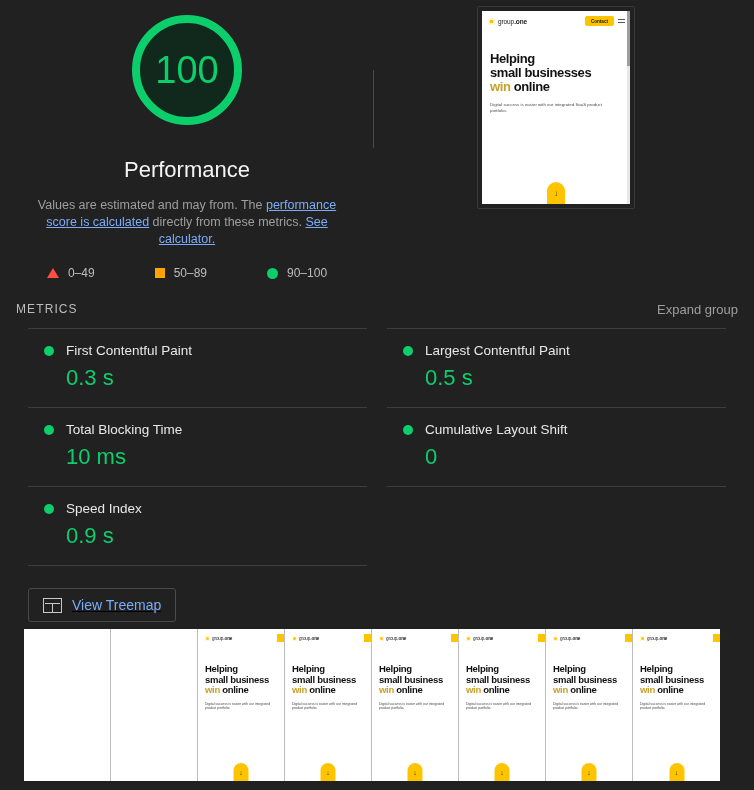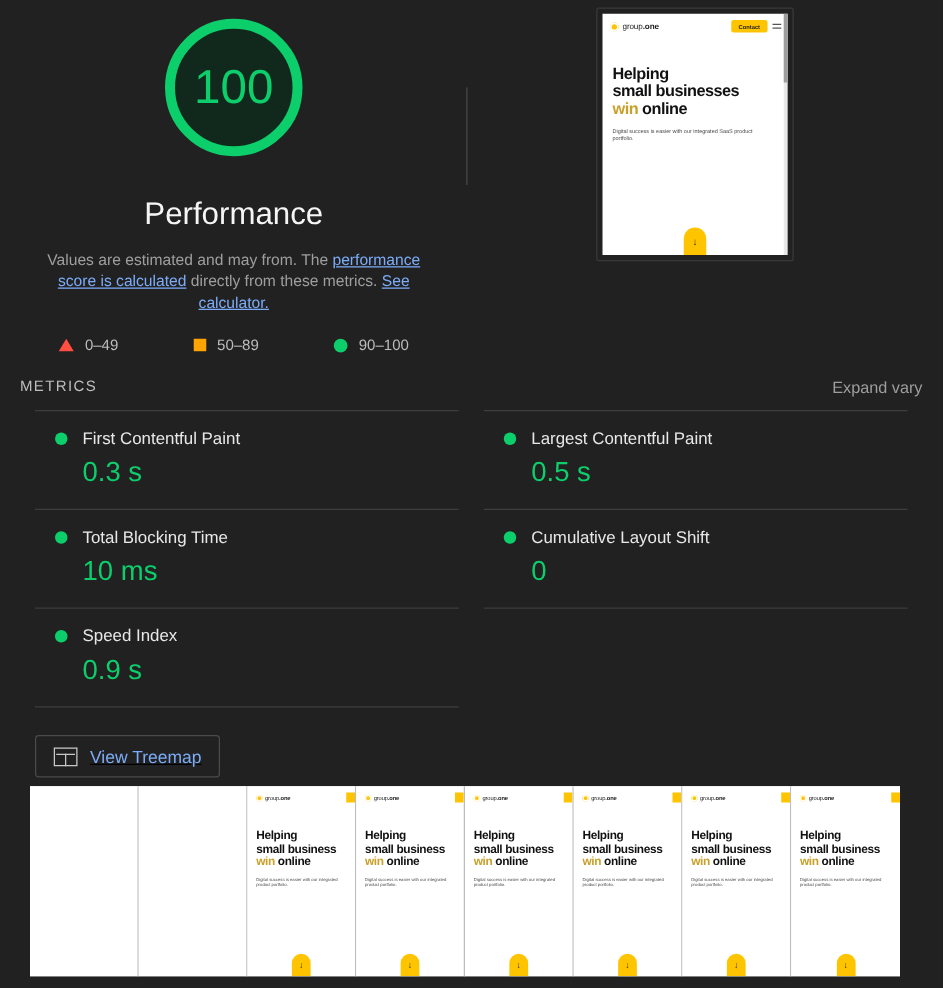--- a/index.html
+++ b/index.html
@@ -20,21 +20,21 @@
   }
   .gauge { position: relative; width: 124px; height: 124px; margin-top: 8px; }
   .gauge svg { display: block; width: 124px; height: 124px; transform: rotate(-90deg); }
   .gauge-num {
     position: absolute; inset: 0;
     display: flex; align-items: center; justify-content: center;
     font-size: 38px; color: #0cce6b; letter-spacing: 0px;
     font-family: "Liberation Sans", sans-serif;
   }
   .gauge-title {
-    margin-top: 25px; font-size: 25px; color: #f5f5f5; font-weight: 400;
+    margin-top: 25px; font-size: 22px; color: #f5f5f5; font-weight: 400;
   }
   .gauge-desc {
     margin-top: 14px; width: 330px; text-align: center;
     font-size: 12.5px; line-height: 17px; color: #9e9e9e;
   }
   .gauge-desc a { color: #7cacf8; text-decoration: underline; }
 
   .legend {
     margin-top: 18px; display: flex; gap: 60px; align-items: center;
     font-size: 12px; color: #bdbdbd;
@@ -246,21 +246,21 @@
         <div class="tp-scrollbar">
             <i></i>
           </div>
       </div>
     </div>
   </div>
 
   <div class="metrics">
     <div class="metrics-head">
       <span class="metrics-title">METRICS</span>
-      <span class="expand-view">Expand vary</span>
+      <span class="expand-view">Expand group</span>
     </div>
 
     <div class="metrics-grid">
 
       <div class="m-cell">
         <div class="m-top">
           <span class="m-dot"></span>
           <span class="m-label">First Contentful Paint</span>
         </div>
         <div class="m-value">0.3 s</div>

